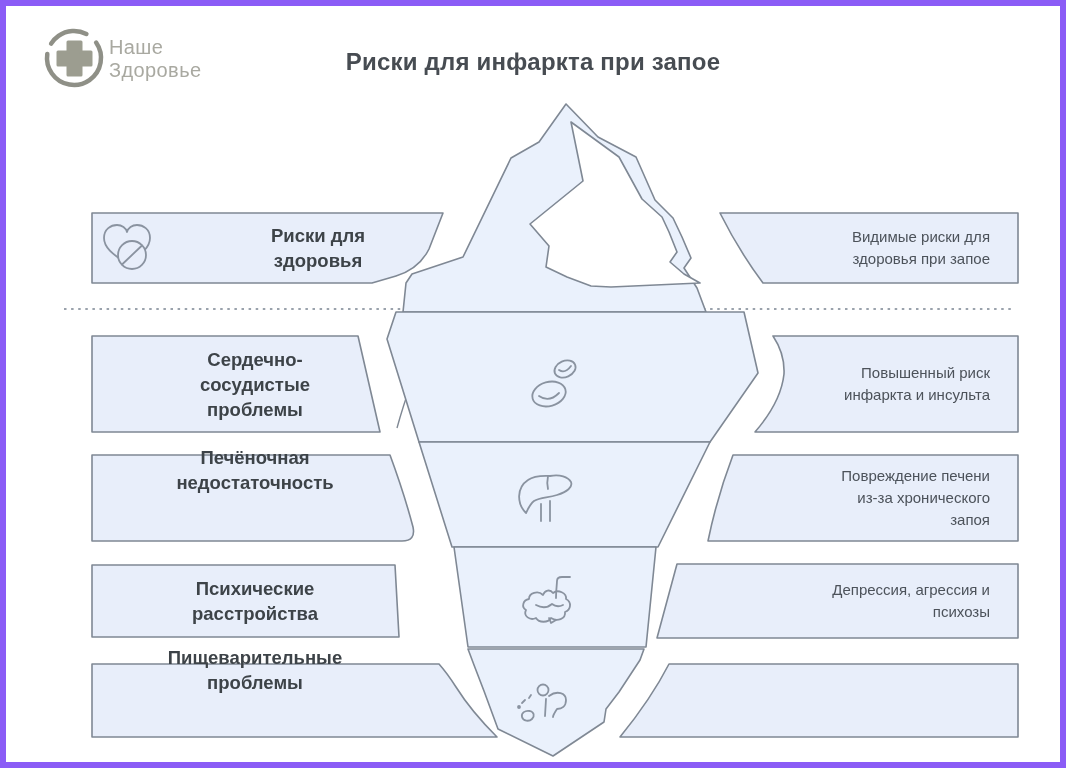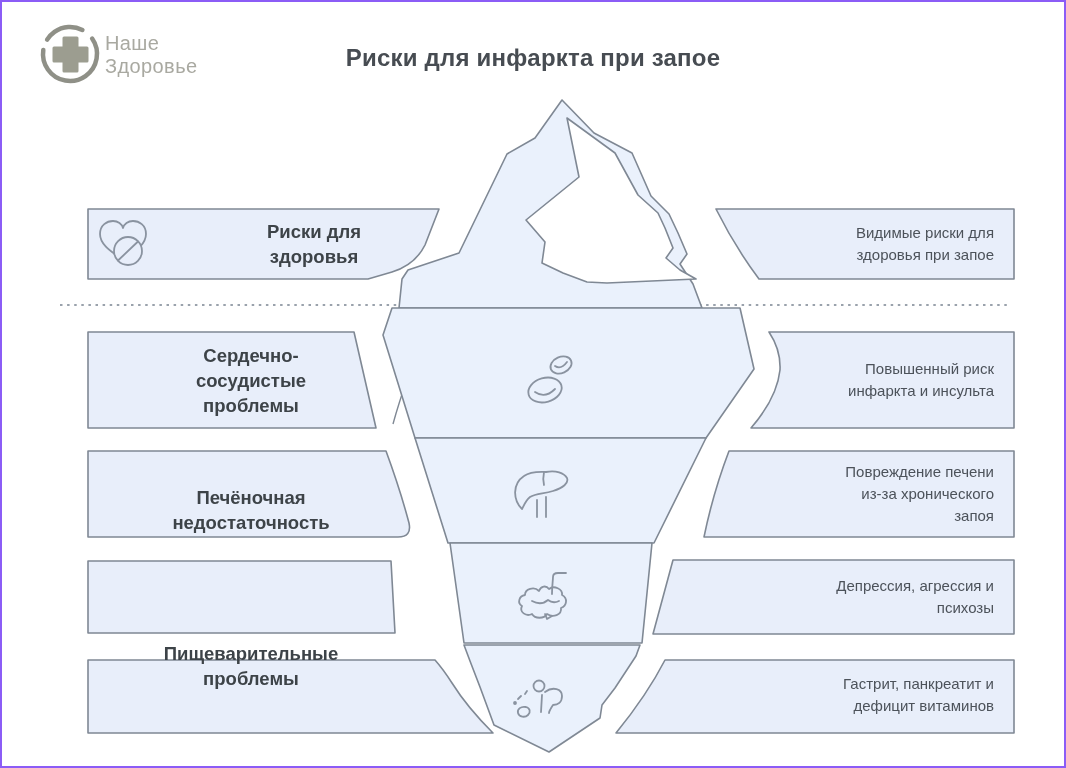--- a/index.html
+++ b/index.html
@@ -4,21 +4,21 @@
 <style>
   :root{
     --panel-fill:#e8eefa; --iceberg-fill:#eaf1fc; --stroke:#7f8894;
     --icon-stroke:#8a93a0; --title-text:#474c52; --label-text:#3d4348;
     --desc-text:#4c525a; --logo-text:#a9a9a1; --logo-mark:#8f9087; --logo-cross:#9c9d90;
     --waterline:#9aa2ac;
   }
   html,body{margin:0;padding:0;background:#f3f4f6;}
   #canvas{
     position:relative;width:1066px;height:768px;margin:0 auto;background:#ffffff;
-    border:2px solid #8b5cf6; box-sizing:border-box; overflow:hidden;
+    border:6px solid #8b5cf6; box-sizing:border-box; overflow:hidden;
     font-family:"Liberation Sans",sans-serif;
   }
   #shapes{position:absolute;left:0;top:0;}
   .panel{fill:var(--panel-fill);stroke:var(--stroke);stroke-width:1.6;stroke-linejoin:round;}
   .berg{fill:var(--iceberg-fill);stroke:var(--stroke);stroke-width:1.6;stroke-linejoin:round;}
   .face{fill:#ffffff;stroke:var(--stroke);stroke-width:1.6;stroke-linejoin:round;}
   .dots{fill:none;stroke:var(--waterline);stroke-width:2;stroke-dasharray:2.5 4.6;}
   .sliver{fill:none;stroke:var(--stroke);stroke-width:1.4;}
   .icon{fill:none;stroke:var(--icon-stroke);stroke-width:1.8;stroke-linecap:round;stroke-linejoin:round;}
   .icon-mask{fill:var(--panel-fill);stroke:var(--icon-stroke);stroke-width:1.8;}
@@ -117,29 +117,29 @@
 
   <div class="brand">Наше
 Здоровье</div>
   <div class="title">Риски для инфаркта при запое</div>
 
   <div class="lbl-left first" style="top:217px">Риски для
 здоровья</div>
   <div class="lbl-left" style="top:341px">Сердечно-
 сосудистые
 проблемы</div>
-  <div class="lbl-left" style="top:483px">Печёночная
+  <div class="lbl-left" style="top:439px">Печёночная
 недостаточность</div>
+  <div class="lbl-left" style="top:570px">Психические
+расстройства</div>
   <div class="lbl-left" style="top:639px">Пищеварительные
 проблемы</div>
 
   <div class="lbl-right" style="top:220px">Видимые риски для
 здоровья при запое</div>
   <div class="lbl-right" style="top:356px">Повышенный риск
 инфаркта и инсульта</div>
   <div class="lbl-right" style="top:459px">Повреждение печени
 из-за хронического
 запоя</div>
   <div class="lbl-right" style="top:573px">Депрессия, агрессия и
 психозы</div>
-  <div class="lbl-right" style="top:671px">Гастрит, панкреатит и
-дефицит витаминов</div>
 </div>
 
 </body></html>

